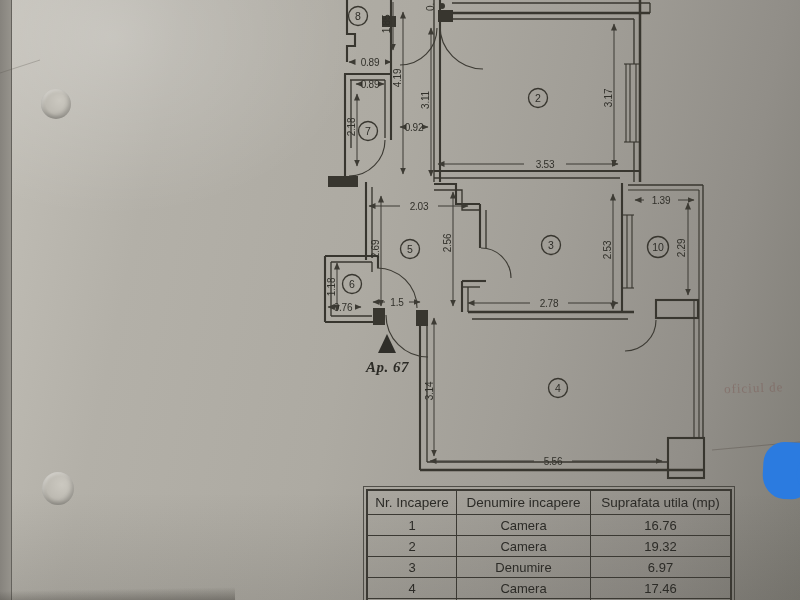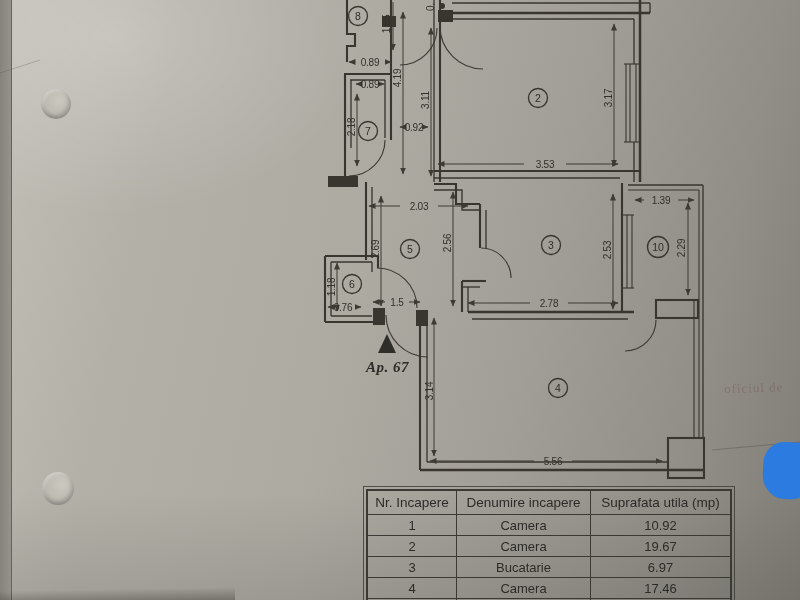--- a/index.html
+++ b/index.html
@@ -340,30 +340,30 @@
 
   <div class="area-table">
     <div class="trow thead">
       <div class="tc c1">Nr. Incapere</div>
       <div class="tc c2">Denumire incapere</div>
       <div class="tc c3">Suprafata utila (mp)</div>
     </div>
     <div class="trow">
       <div class="tc c1">1</div>
       <div class="tc c2">Camera</div>
-      <div class="tc c3">10.92</div>
+      <div class="tc c3">16.76</div>
     </div>
     <div class="trow">
       <div class="tc c1">2</div>
       <div class="tc c2">Camera</div>
-      <div class="tc c3">19.67</div>
+      <div class="tc c3">19.32</div>
     </div>
     <div class="trow">
       <div class="tc c1">3</div>
-      <div class="tc c2">Bucatarie</div>
+      <div class="tc c2">Denumire</div>
       <div class="tc c3">6.97</div>
     </div>
     <div class="trow">
       <div class="tc c1">4</div>
       <div class="tc c2">Camera</div>
       <div class="tc c3">17.46</div>
     </div>
     <div class="trow partial">
       <div class="tc c1"></div>
         <div class="tc c2"></div>

